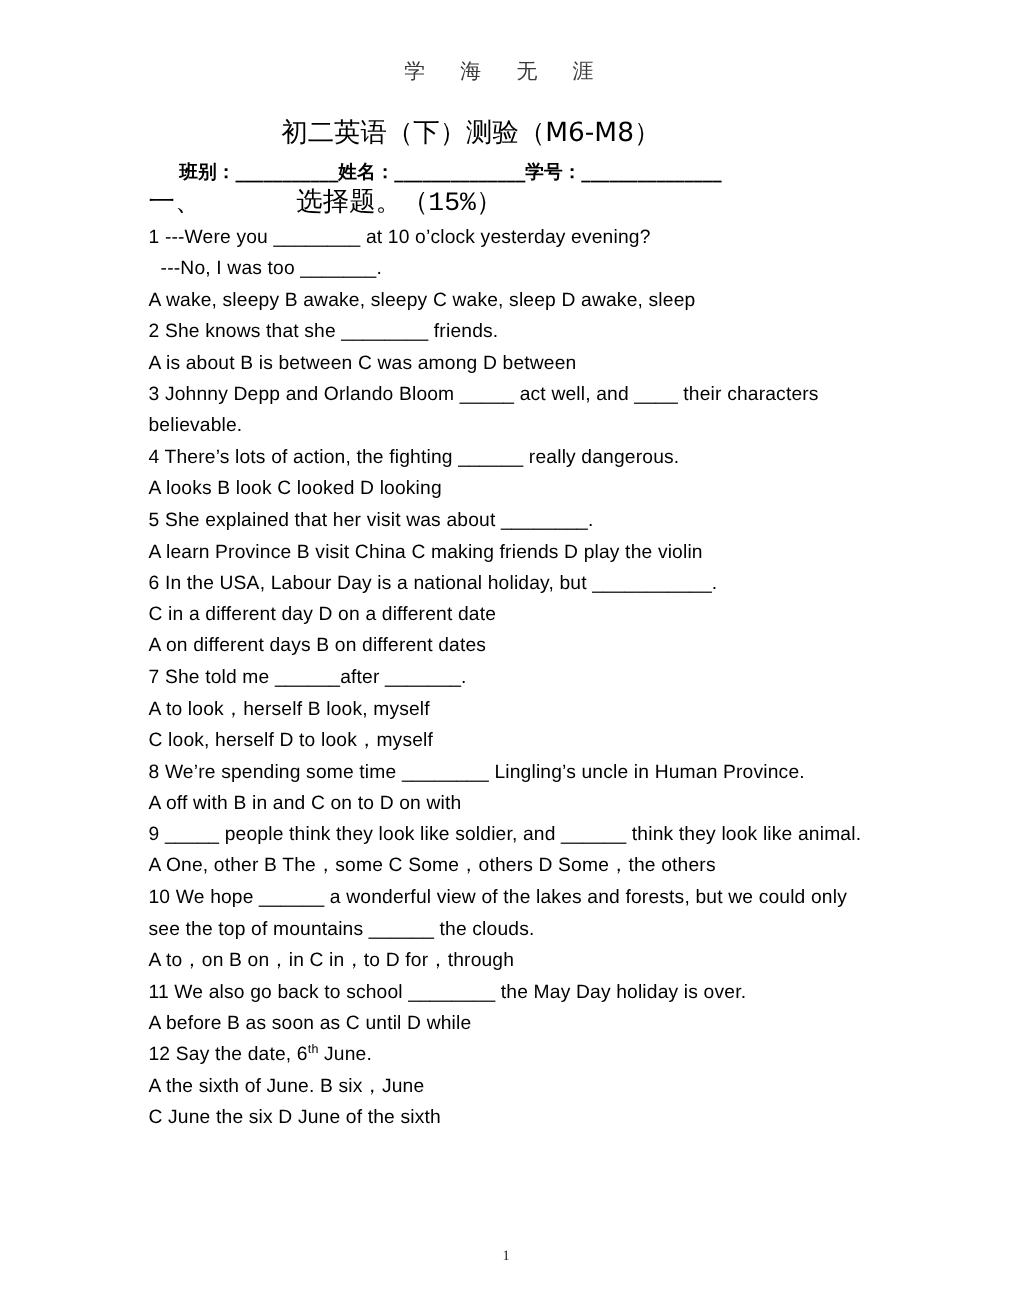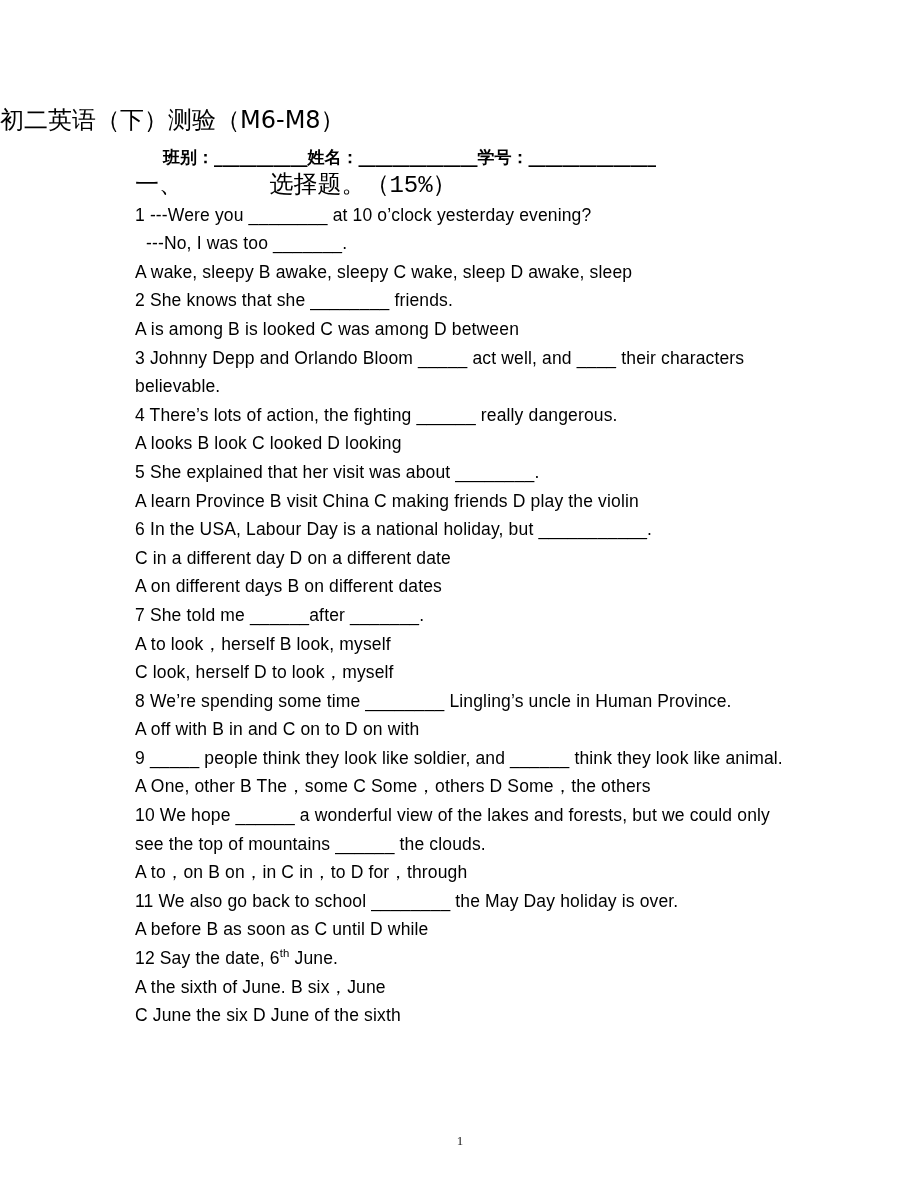--- a/index.html
+++ b/index.html
@@ -31,20 +31,21 @@
     font-size: 19px;
     letter-spacing: 13px;
     color: #3a3a3a;
     font-family: "DejaVu Sans", "Liberation Sans", sans-serif;
   }
   .doc-title {
     position: absolute;
     top: 104px;
     left: 0;
     width: 856px;
+    text-align: center;
     font-size: 24px;
     color: #000;
     font-family: "DejaVu Sans", "Liberation Sans", sans-serif;
     white-space: nowrap;
   }
   .body-block {
     position: absolute;
     left: 135px;
     top: 143px;
     width: 660px;
@@ -90,35 +91,36 @@
     font-size: 13px;
     font-family: "Liberation Serif", "DejaVu Serif", serif;
     color: #1a1a1a;
   }
 </style>
 </head>
 <body>
 
 <div class="page">
 
+  <div class="watermark-header">学 海 无 涯</div>
 
   <div class="doc-title">初二英语（下）测验（M6-M8）</div>
 
   <div class="body-block">
 
     <div class="info-line">班别：___________姓名：______________学号：_______________</div>
 
     <div class="section-head">一、      选择题。（15%）</div>
 
     <div class="line">1 ---Were you ________ at 10 o’clock yesterday evening?</div>
     <div class="line indent-1">---No, I was too _______.</div>
     <div class="line">A wake, sleepy        B awake, sleepy     C wake, sleep      D awake, sleep</div>
 
     <div class="line">2 She knows that she ________ friends.</div>
-    <div class="line">A is among          B is looked       C was among      D between</div>
+    <div class="line">A is about          B is between       C was among      D between</div>
 
     <div class="line wrapped">3 Johnny Depp and Orlando Bloom _____ act well, and ____ their characters believable.</div>
 
     <div class="line">4 There’s lots of action, the fighting ______ really dangerous.</div>
     <div class="line">A looks         B look        C looked         D looking</div>
 
     <div class="line">5 She explained that her visit was about ________.</div>
     <div class="line">A learn Province        B visit China     C making friends    D play the violin</div>
 
     <div class="line">6 In the USA, Labour Day is a national holiday, but ___________.</div>

